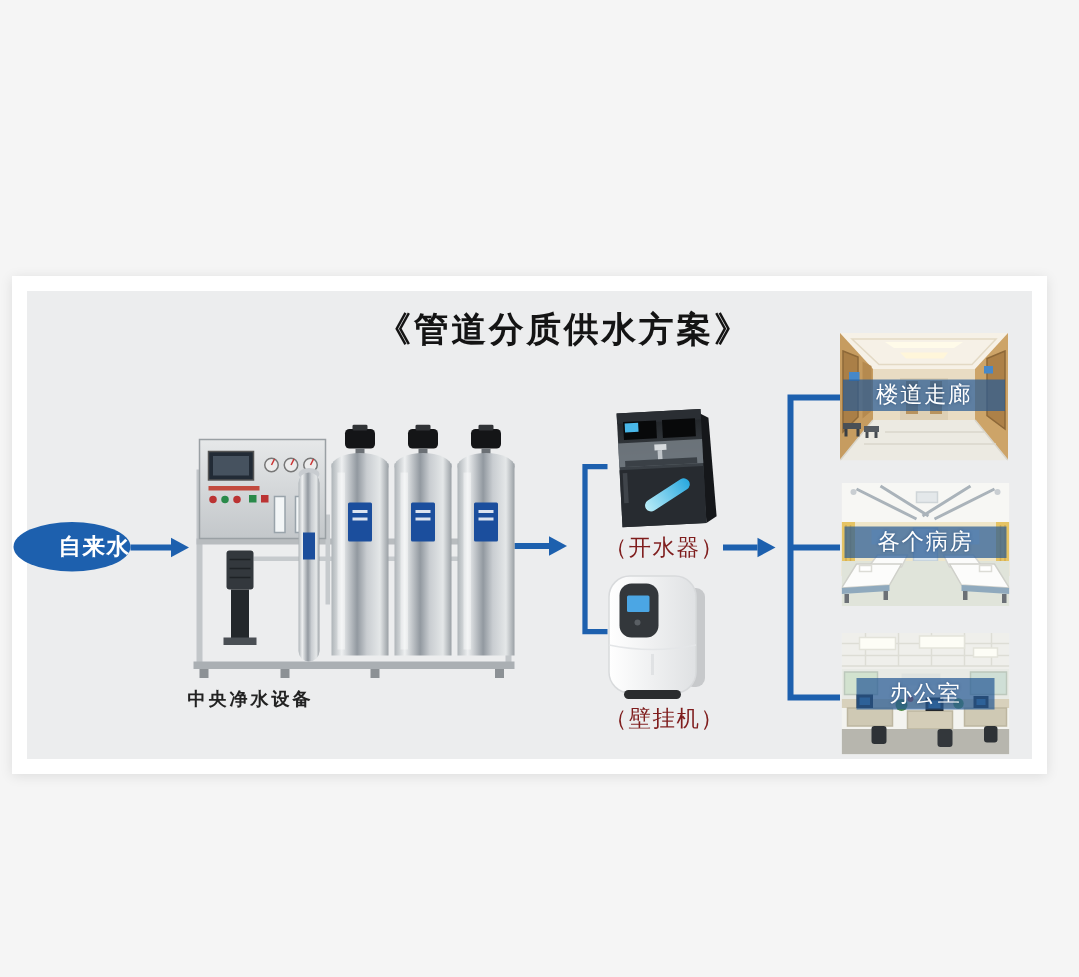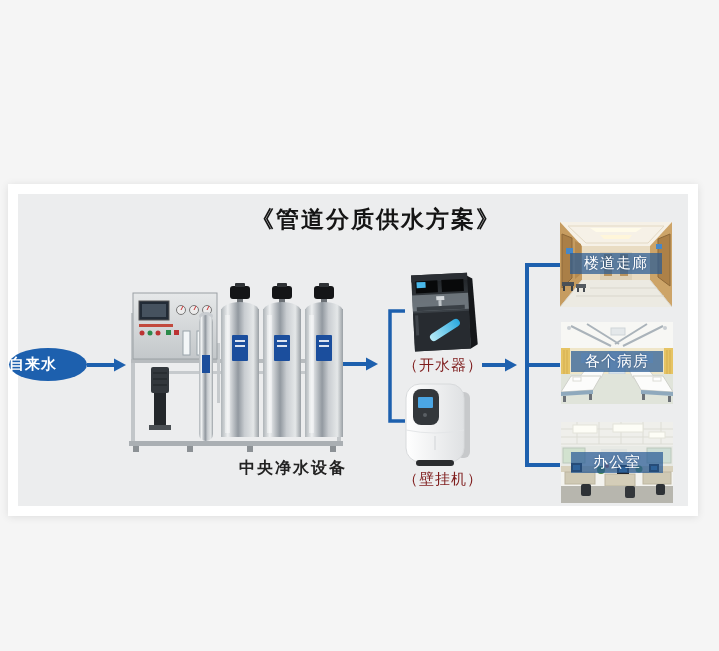--- a/index.html
+++ b/index.html
@@ -26,47 +26,47 @@
     position:absolute;left:10px;top:10px;right:10px;bottom:10px;
     background:var(--diagram-bg);
   }
   .title{
     position:absolute;top:20px;left:0;width:100%;text-align:center;
     font-size:23px;font-weight:700;color:var(--title-color);letter-spacing:2px;margin-left:23px;
   }
   .src-node{
     position:absolute;left:1px;top:164px;width:78px;height:33px;
     background:var(--accent);border-radius:50%;
-    display:flex;align-items:center;justify-content:flex-start;
+    display:flex;align-items:center;justify-content:flex-end;
     color:#fff;font-size:15px;font-weight:700;letter-spacing:1px;
   }
   .connectors{position:absolute;left:0;top:0;width:690px;height:332px;pointer-events:none}
   .blue-line{stroke:var(--accent);fill:none}
   .blue-fill{fill:var(--accent)}
   .equipment{position:absolute;left:117px;top:99px;width:222px;height:172px}
   .lbl-central{
-    position:absolute;left:117px;top:274px;width:222px;text-align:right;
-    font-size:16px;font-weight:600;color:#222;letter-spacing:2px;
+    position:absolute;left:117px;top:274px;width:222px;text-align:left;
+    font-size:12px;font-weight:600;color:#222;letter-spacing:2px;
   }
   .dev-boiler{position:absolute;left:395px;top:86px;width:80px;height:84px}
   .dev-wall{position:absolute;left:392px;top:198px;width:76px;height:86px}
   .lbl-dev{
     position:absolute;width:120px;text-align:center;
     font-size:15px;color:#7f1d1d;letter-spacing:1px;font-weight:500;
   }
   .lbl-boiler{left:375px;top:172px}
   .lbl-wall{left:375px;top:286px}
   .photo{position:absolute;width:112px;overflow:hidden}
   .photo svg{display:block;width:100%;height:100%}
   .ph-1{left:552px;top:38px;height:85px}
   .ph-2{left:553px;top:138px;height:82px}
   .ph-3{left:553px;top:238px;height:81px}
   .band{
     position:absolute;left:50%;transform:translateX(-50%);
-    min-width:92px;height:21px;padding:0 6px;
+    min-width:92px;height:21px;padding:0 22px;
     background:var(--band);color:#fff;font-size:15px;letter-spacing:1px;
     display:flex;align-items:center;justify-content:center;
     text-shadow:0 0 2px rgba(0,40,90,.5);white-space:nowrap;
   }
   .ph-1 .band{top:31px}
   .ph-2 .band{top:29px}
   .ph-3 .band{top:30px}
 </style>
 </head>
 <body>

